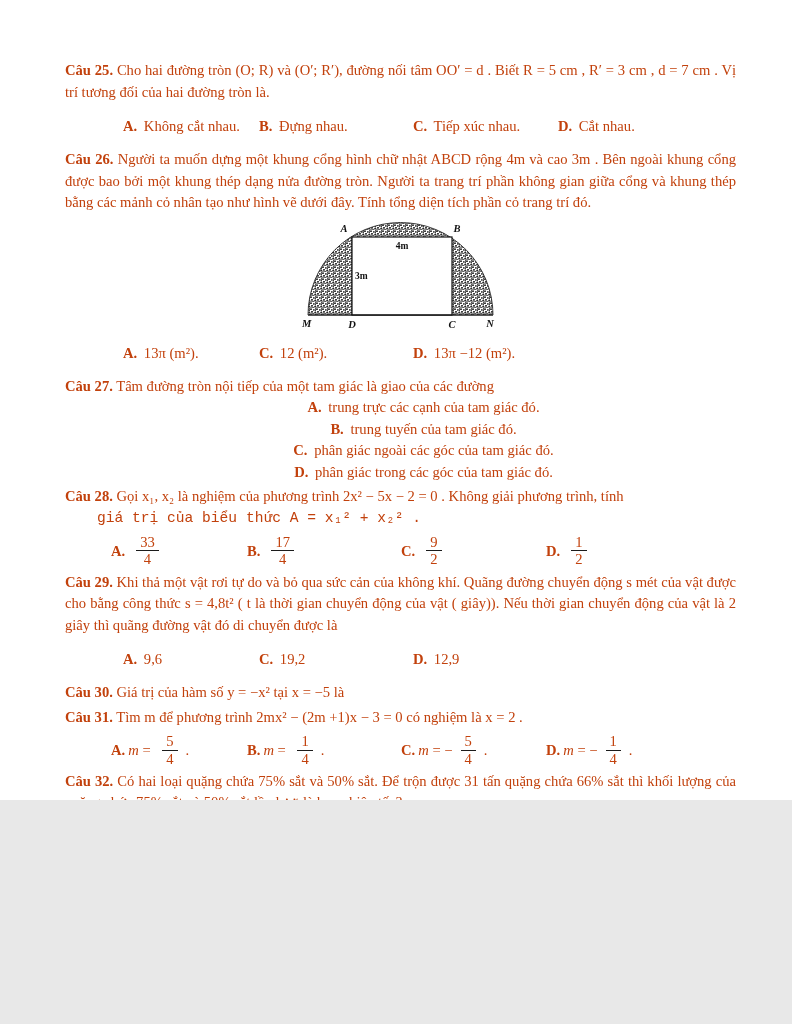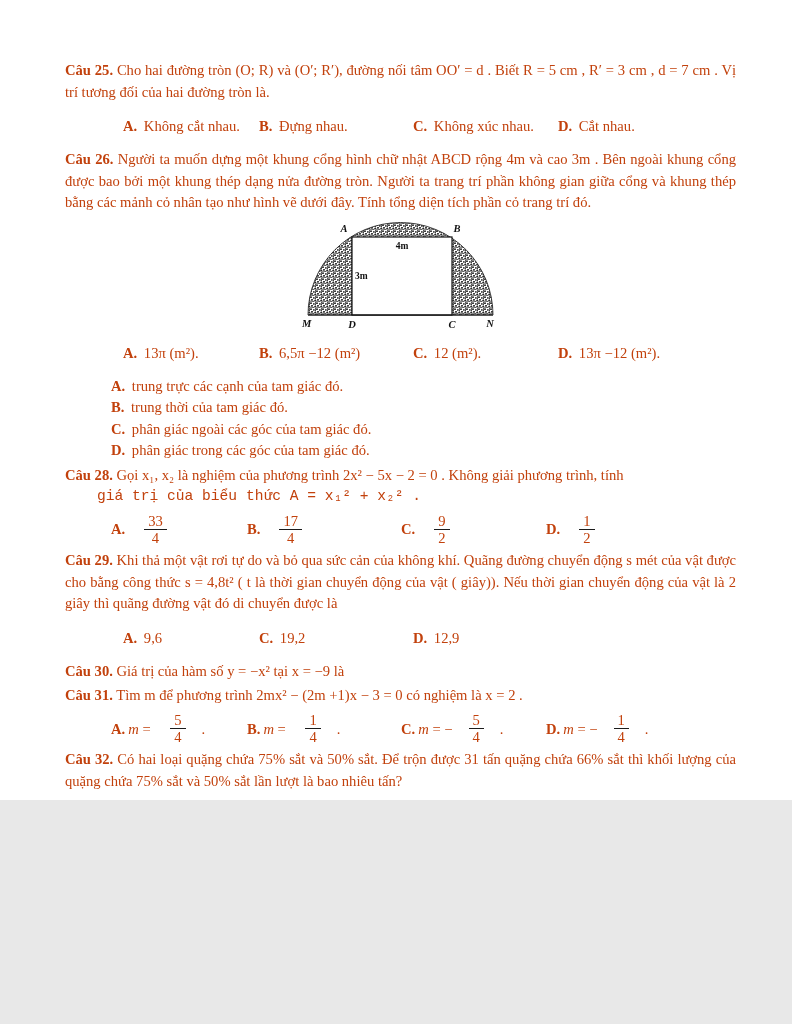--- a/index.html
+++ b/index.html
@@ -28,30 +28,30 @@
     grid-template-columns:136px 154px 145px auto;
     padding-left:46px;
     font-size:14.6px;
     line-height:22px;
     margin:12px;
   }
   .opts-row .opt{display:block;}
   .opts-row.frac-row{margin:4px 0 2px 0;}
   .opts-row.frac-row .opt{display:flex;align-items:center;}
   
-  .opts-col{font-size:14.6px;}
+  .opts-col{font-size:14.6px;text-align:center;}
   .opts-col .opt{display:block;padding-left:46px;line-height:21.5px;}
   .opt-letter{font-weight:bold;margin-right:3px;}
   .mvar{font-style:italic;}
   .frac{
     display:inline-block;
     text-align:center;
     vertical-align:middle;
     line-height:1.12;
-    margin:1px 16px;
+    margin:1px 8px;
   }
   .frac .num{display:block;padding:0 4px;}
   .frac .den{display:block;border-top:1.3px solid #1b1b1b;padding:0 4px;}
   .fig{width:205px;margin:4px auto 6px auto;}
   .fig svg{display:block;}
   .fig text{font-family:"Liberation Serif","DejaVu Serif",serif;}
   .fig .corner{font-style:italic;font-weight:bold;font-size:10.5px;fill:#111;}
   .fig .dim{font-weight:bold;font-size:9.5px;fill:#111;}
   .footer{
     margin-top:6px;
@@ -64,21 +64,21 @@
 </head>
 <body>
 
 <div class="page">
   <div>
       <div class="question">
         <p class="qtext"><span class="qlabel">Câu 25.</span><span> Cho hai đường tròn (O; R) và (O′; R′), đường nối tâm OO′ = d . Biết R = 5 cm , R′ = 3 cm , d = 7 cm . Vị trí tương đối của hai đường tròn là.</span></p>
         <div class="opts-row">
           <span class="opt"><span class="opt-letter">A.</span><span> Không cắt nhau.</span></span>
           <span class="opt"><span class="opt-letter">B.</span><span> Đựng nhau.</span></span>
-          <span class="opt"><span class="opt-letter">C.</span><span> Không xúc nhau.</span></span>
+          <span class="opt"><span class="opt-letter">C.</span><span> Tiếp xúc nhau.</span></span>
           <span class="opt"><span class="opt-letter">D.</span><span> Cắt nhau.</span></span>
         </div>
       </div>
       <div class="question">
         <p class="qtext"><span class="qlabel">Câu 26.</span><span> Người ta muốn dựng một khung cổng hình chữ nhật ABCD rộng 4m và cao 3m . Bên ngoài khung cổng được bao bởi một khung thép dạng nửa đường tròn. Người ta trang trí phần không gian giữa cổng và khung thép bằng các mảnh cỏ nhân tạo như hình vẽ dưới đây. Tính tổng diện tích phần cỏ trang trí đó.</span></p>
         <div class="fig">
     <svg width="205" height="112" viewBox="0 0 205 112">
       <defs>
         <pattern id="speck" width="6" height="6" patternUnits="userSpaceOnUse">
           <rect width="6" height="6" fill="#ffffff"></rect>
@@ -103,29 +103,29 @@
       <text class="dim" x="104" y="31" text-anchor="middle">4m</text>
       <text class="dim" x="57" y="61" text-anchor="start">3m</text>
       <text class="corner" x="4" y="109" text-anchor="start">M</text>
       <text class="corner" x="54" y="110" text-anchor="middle">D</text>
       <text class="corner" x="154" y="110" text-anchor="middle">C</text>
       <text class="corner" x="192" y="109" text-anchor="middle">N</text>
     </svg>
   </div>
         <div class="opts-row">
           <span class="opt"><span class="opt-letter">A.</span><span> 13π (m²).</span></span>
-          <span class="opt"><span class="opt-letter">B.</span><span> 6,5π −12 (m²)</span></span>
           <span class="opt"><span class="opt-letter">C.</span><span> 12 (m²).</span></span>
           <span class="opt"><span class="opt-letter">D.</span><span> 13π −12 (m²).</span></span>
         </div>
       </div>
       <div class="question">
+        <p class="qtext"><span class="qlabel">Câu 27.</span><span> Tâm đường tròn nội tiếp của một tam giác là giao của các đường</span></p>
         <div class="opts-col">
           <span class="opt"><span class="opt-letter">A.</span><span> trung trực các cạnh của tam giác đó.</span></span>
-          <span class="opt"><span class="opt-letter">B.</span><span> trung thời của tam giác đó.</span></span>
+          <span class="opt"><span class="opt-letter">B.</span><span> trung tuyến của tam giác đó.</span></span>
           <span class="opt"><span class="opt-letter">C.</span><span> phân giác ngoài các góc của tam giác đó.</span></span>
           <span class="opt"><span class="opt-letter">D.</span><span> phân giác trong các góc của tam giác đó.</span></span>
         </div>
       </div>
       <div class="question">
         <p class="qtext"><span class="qlabel">Câu 28.</span><span> Gọi x₁, x₂ là nghiệm của phương trình 2x² − 5x − 2 = 0 . Không giải phương trình, tính</span></p>
         <p class="qtext qtext2">giá trị của biểu thức A = x₁² + x₂² .</p>
         <div class="opts-row frac-row">
           <span class="opt">
             <span class="opt-letter">A.</span>
@@ -159,21 +159,21 @@
       </div>
       <div class="question">
         <p class="qtext"><span class="qlabel">Câu 29.</span><span> Khi thả một vật rơi tự do và bỏ qua sức cản của không khí. Quãng đường chuyển động s mét của vật được cho bằng công thức s = 4,8t² ( t là thời gian chuyển động của vật ( giây)). Nếu thời gian chuyển động của vật là 2 giây thì quãng đường vật đó di chuyển được là</span></p>
         <div class="opts-row">
           <span class="opt"><span class="opt-letter">A.</span><span> 9,6</span></span>
           <span class="opt"><span class="opt-letter">C.</span><span> 19,2</span></span>
           <span class="opt"><span class="opt-letter">D.</span><span> 12,9</span></span>
         </div>
       </div>
       <div class="question">
-        <p class="qtext"><span class="qlabel">Câu 30.</span><span> Giá trị của hàm số y = −x² tại x = −9 là</span></p>
+        <p class="qtext"><span class="qlabel">Câu 30.</span><span> Giá trị của hàm số y = −x² tại x = −5 là</span></p>
       </div>
       <div class="question">
         <p class="qtext"><span class="qlabel">Câu 31.</span><span> Tìm m để phương trình 2mx² − (2m +1)x − 3 = 0 có nghiệm là x = 2 .</span></p>
         <div class="opts-row frac-row">
           <span class="opt">
             <span class="opt-letter">A.</span>
             <span class="mvar">m</span>
             <span>&nbsp;=&nbsp;</span>
             <span class="frac">
               <span class="num">5</span>

